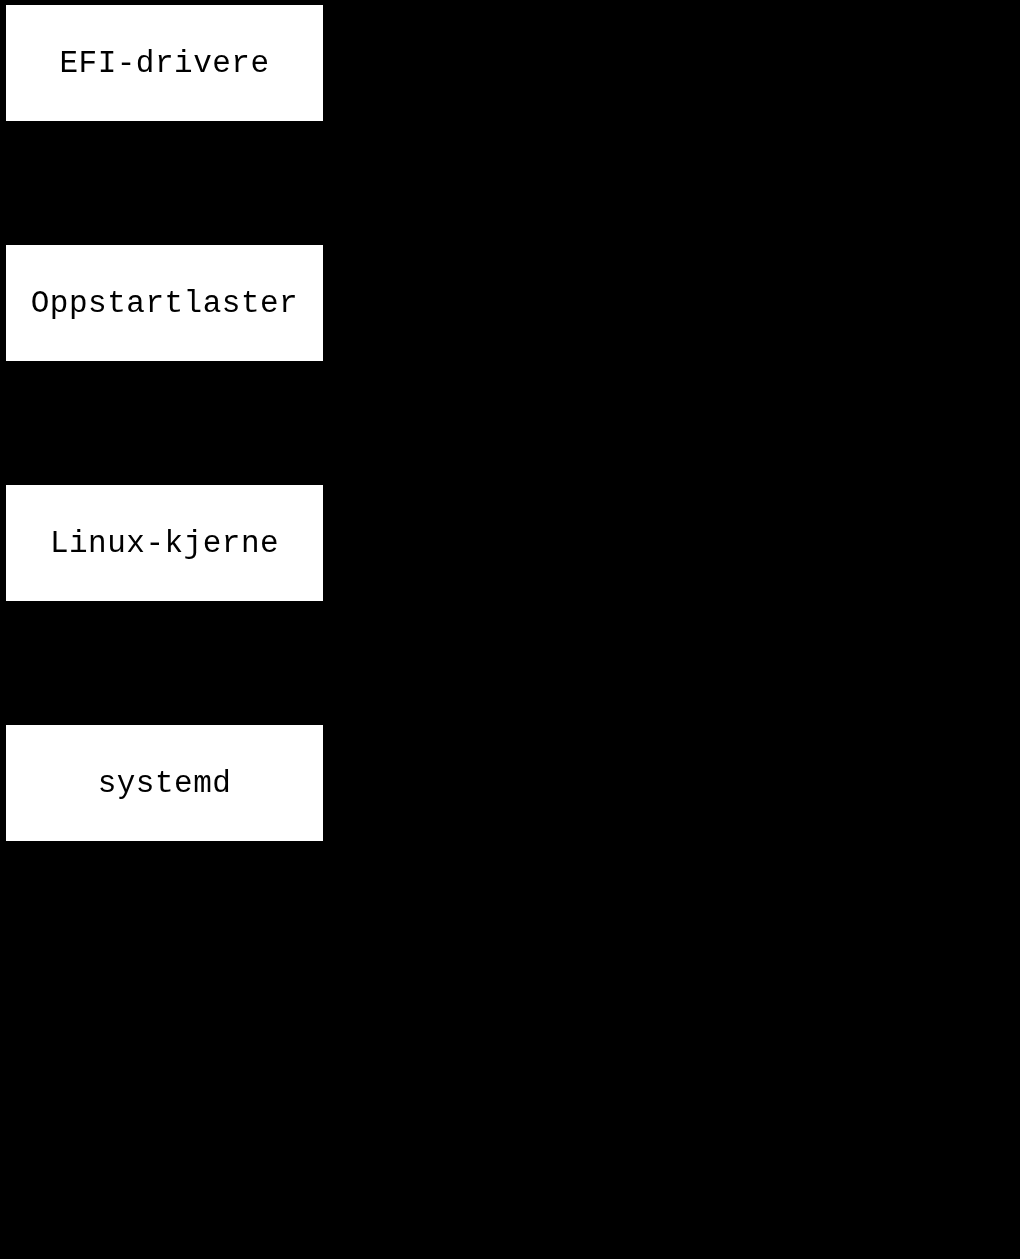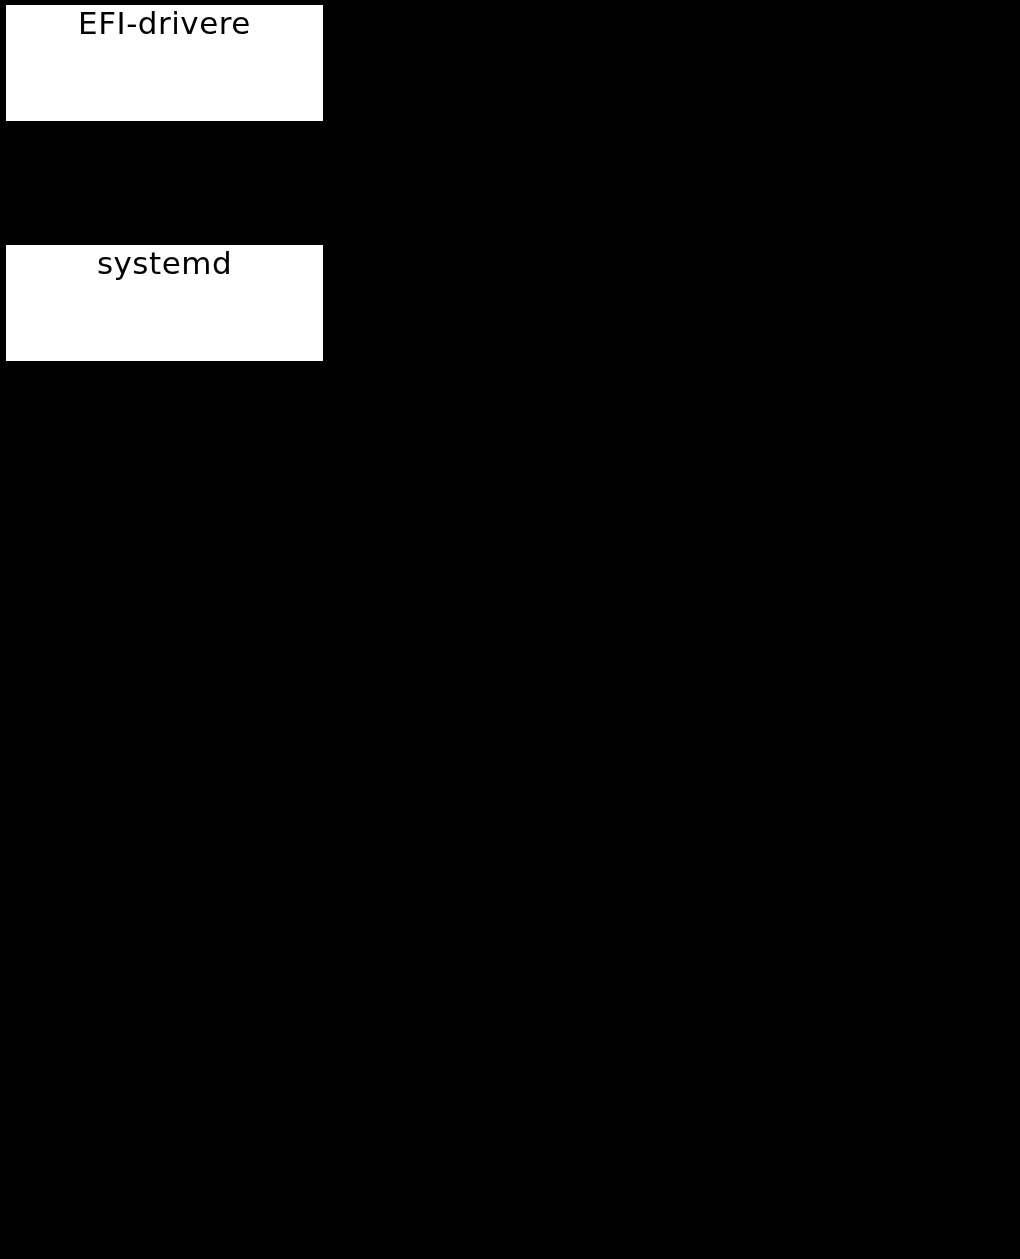--- a/index.html
+++ b/index.html
@@ -19,34 +19,42 @@
     inset: 0;
   }
   .node {
     position: absolute;
     left: 6px;
     width: 317px;
     height: 116px;
     background: #ffffff;
     color: #000000;
     display: flex;
+    align-items: center;
     justify-content: center;
     font-size: 31px;
     letter-spacing: 0.5px;
     white-space: nowrap;
+    font-family: Liberation Mono, monospace;
   }
   .node:nth-of-type(1) { top: 5px;   }
   .node:nth-of-type(2) { top: 245px; }
   .node:nth-of-type(3) { top: 485px; }
   .node:nth-of-type(4) { top: 725px; }
   .node:nth-of-type(5) { top: 924px; }
 </style>
 </head>
 <body>
 
 <div class="diagram">
   <div class="node">
     <span>EFI-drivere</span>
   </div>
   <div class="node">
+    <span>Oppstartlaster</span>
+  </div>
+  <div class="node">
+    <span>Linux-kjerne</span>
+  </div>
+  <div class="node">
     <span>systemd</span>
   </div>
 </div>
 
 </body></html>

